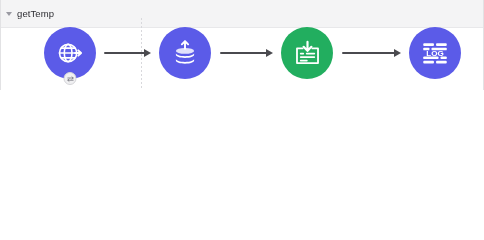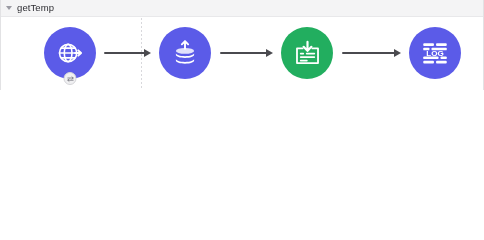--- a/index.html
+++ b/index.html
@@ -19,21 +19,21 @@
     box-sizing: border-box;
     border-left: 1px solid #e2e2e4;
     border-right: 1px solid #e2e2e4;
   }
   
   #header {
     position: absolute;
     left: 0;
     top: 0;
     width: 484px;
-    height: 17px;
+    height: 28px;
     background: #f4f4f5;
     border-bottom: 1px solid #e8e8ea;
     box-sizing: border-box;
     display: flex;
     align-items: center;
     padding-left: 5px;
   }
   #collapse-tri {
     width: 0;
     height: 0;

